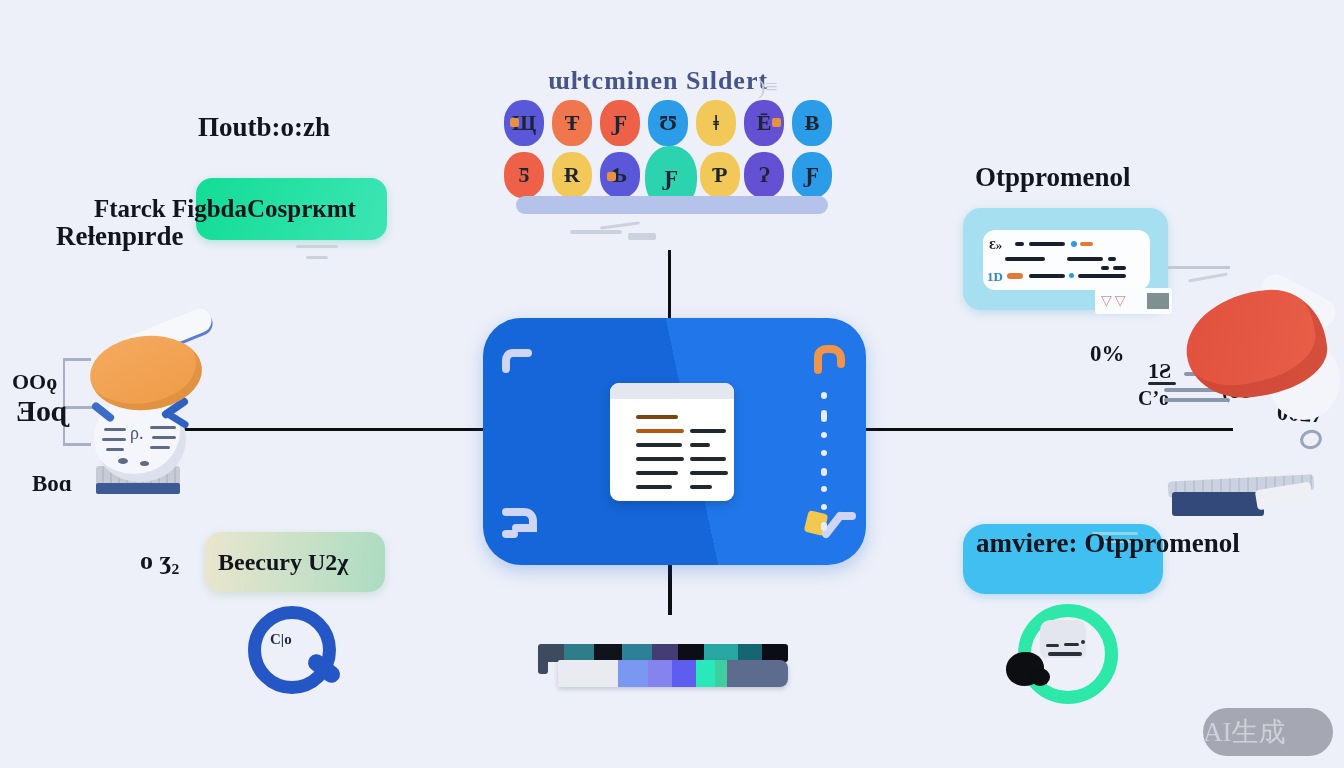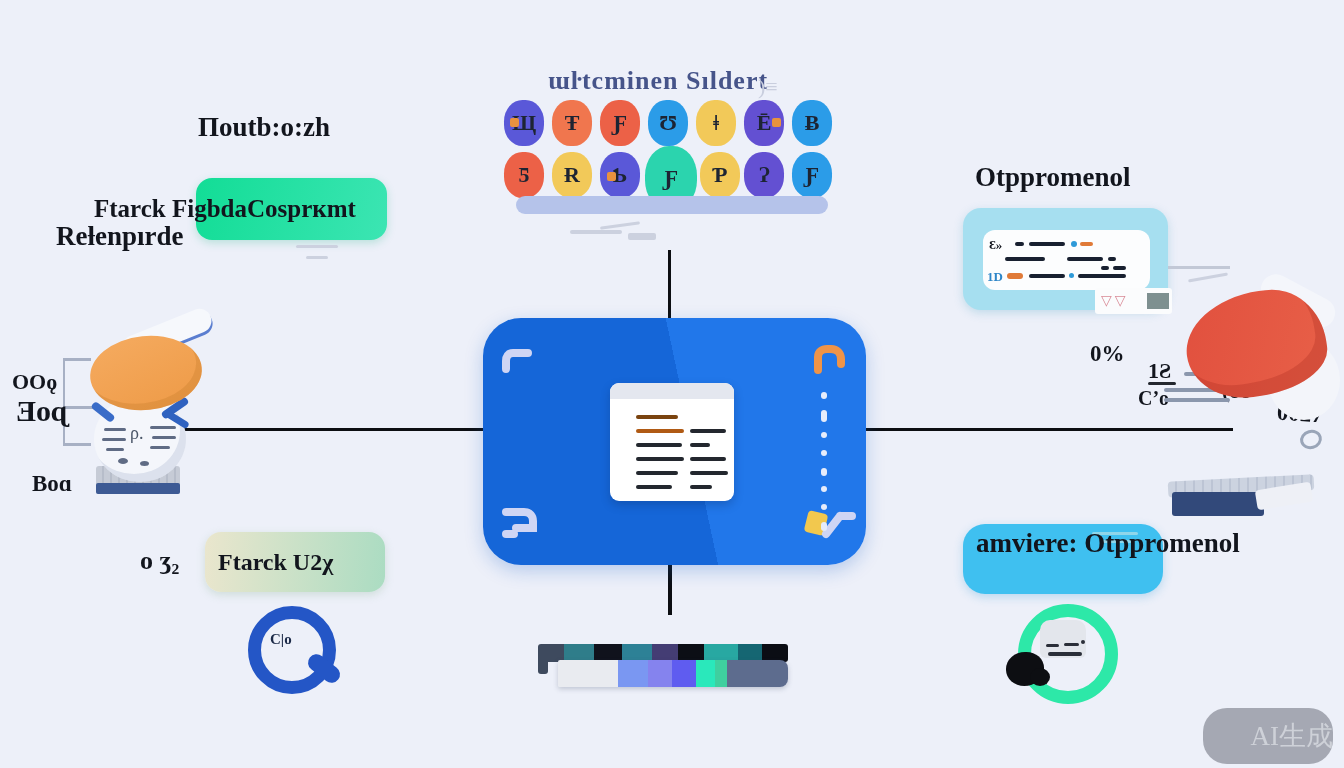--- a/index.html
+++ b/index.html
@@ -199,21 +199,21 @@
     <div style="position:absolute;left:1168px;top:478px;width:146px;height:16px;border-radius:4px;transform:rotate(-3deg);
          background:repeating-linear-gradient(90deg,#ccd3e0 0 7px,#bcc4d4 7px 9px);"></div>
     <div style="position:absolute;left:1172px;top:492px;width:92px;height:24px;background:#32497a;border-radius:3px;"></div>
     <div style="position:absolute;left:1256px;top:486px;width:56px;height:20px;background:#eef0f6;border-radius:4px;transform:rotate(-9deg);"></div>
   </div>
 
   <div class="grp">
     <div class="t" style="left:140px;top:548px;font-size:26px;">о ʒ₂</div>
     <div style="position:absolute;left:205px;top:532px;width:180px;height:60px;border-radius:16px;
                 background:linear-gradient(95deg,#eae6cd,#abdcc2);box-shadow:0 3px 8px rgba(140,180,150,.3);"></div>
-    <div class="t" style="left:218px;top:550px;font-size:24px;">Ftarck U2χ</div>
+    <div class="t" style="left:218px;top:550px;font-size:24px;">Beecury U2χ</div>
 
     <div style="position:absolute;left:248px;top:604px;width:96px;height:86px;">
       <div style="position:absolute;left:0;top:2px;width:62px;height:62px;border:13px solid #2456c6;border-radius:50%;"></div>
       <div style="position:absolute;left:58px;top:56px;width:36px;height:17px;background:#2456c6;border-radius:9px;transform:rotate(38deg);"></div>
       <span class="t" style="left:22px;top:28px;font-size:15px;color:#1c2a48;">C|o</span>
     </div>
   </div>
 
   <div class="grp">
     <div style="position:absolute;left:538px;top:644px;height:18px;display:flex;border-radius:3px;overflow:hidden;">
@@ -249,18 +249,18 @@
       <div style="position:absolute;left:26px;top:16px;width:46px;height:38px;background:#e3e6ec;border-radius:10px 10px 6px 6px;"></div>
       <div class="bar" style="left:32px;top:40px;width:13px;height:3px;background:#2a2e38;"></div>
       <div class="bar" style="left:50px;top:39px;width:15px;height:3px;background:#2a2e38;"></div>
       <div style="position:absolute;left:67px;top:36px;width:4px;height:4px;border-radius:50%;background:#2a2e38;"></div>
       <div class="bar" style="left:34px;top:48px;width:34px;height:4px;background:#2a2e38;"></div>
       <div style="position:absolute;left:-8px;top:48px;width:38px;height:34px;background:#0d0e12;border-radius:50% 46% 52% 48%;"></div>
       <div style="position:absolute;left:16px;top:64px;width:20px;height:18px;background:#0d0e12;border-radius:50%;"></div>
     </div>
   </div>
 
-  <div style="position:absolute;left:1203px;top:708px;width:130px;height:56px;border-radius:24px;background:rgba(158,162,172,.92);
-              display:flex;align-items:center;justify-content:flex-end;">
+  <div style="position:absolute;left:1203px;top:708px;width:130px;height:48px;border-radius:24px;background:rgba(158,162,172,.92);
+              display:flex;align-items:center;justify-content:flex-start;">
     <span class="t" style="position:static;font-size:27px;color:#ced1d8;font-weight:normal;">AI生成</span>
   </div>
 
 </div>
 
 </body></html>

